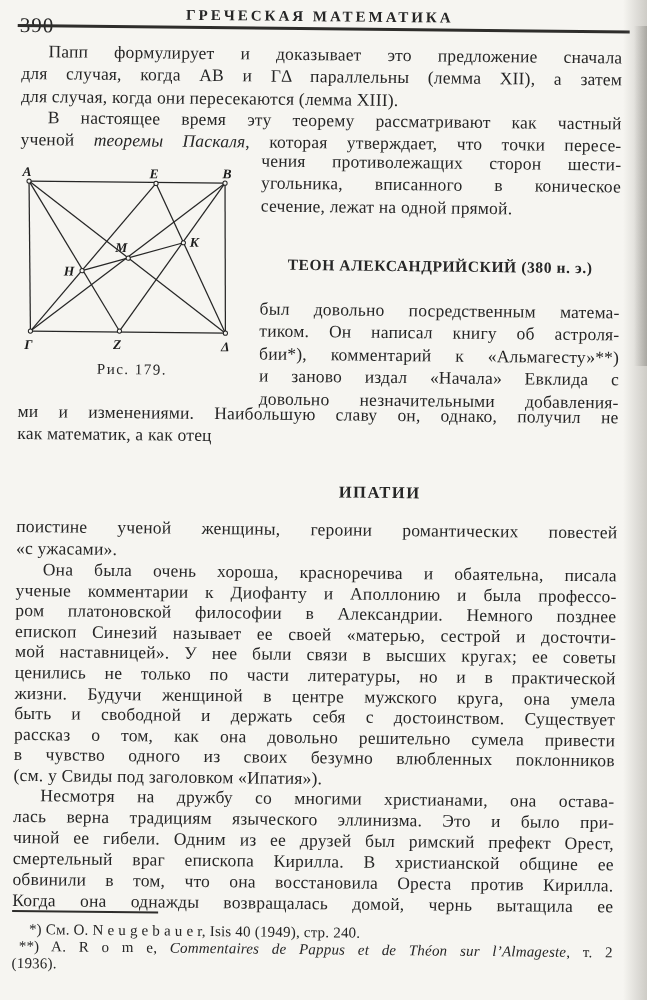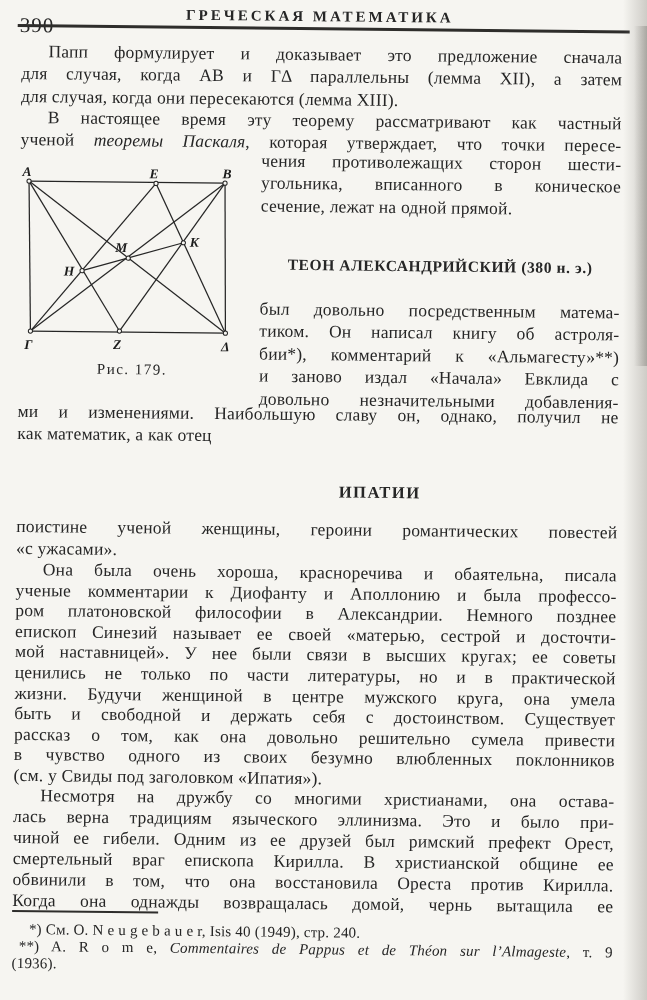--- a/index.html
+++ b/index.html
@@ -172,21 +172,21 @@
         <div class="tline">Когда она однажды возвращалась домой, чернь вытащила ее</div>
       </div>
 
     <div class="abs fnrule"></div>
 
     <div class="abs fn fn1">
         <div class="tline last"><span>*) См. О. N e u g e b a u e r, Isis </span><span class="s-b">40</span><span> (1949), стр. 240.</span></div>
       </div>
 
     <div class="abs fn fn2">
-        <div class="tline"><span>**) A. R o m e, </span><span class="s-i">Commentaires de Pappus et de Théon sur l’Almageste</span><span>, т. 9</span></div>
+        <div class="tline"><span>**) A. R o m e, </span><span class="s-i">Commentaires de Pappus et de Théon sur l’Almageste</span><span>, т. 2</span></div>
         <div class="tline last">(1936).</div>
       </div>
 
   </div>
 
   <div class="shadow-r"></div>
   <div class="shadow-r2"></div>
 </div>
 
 </body></html>

